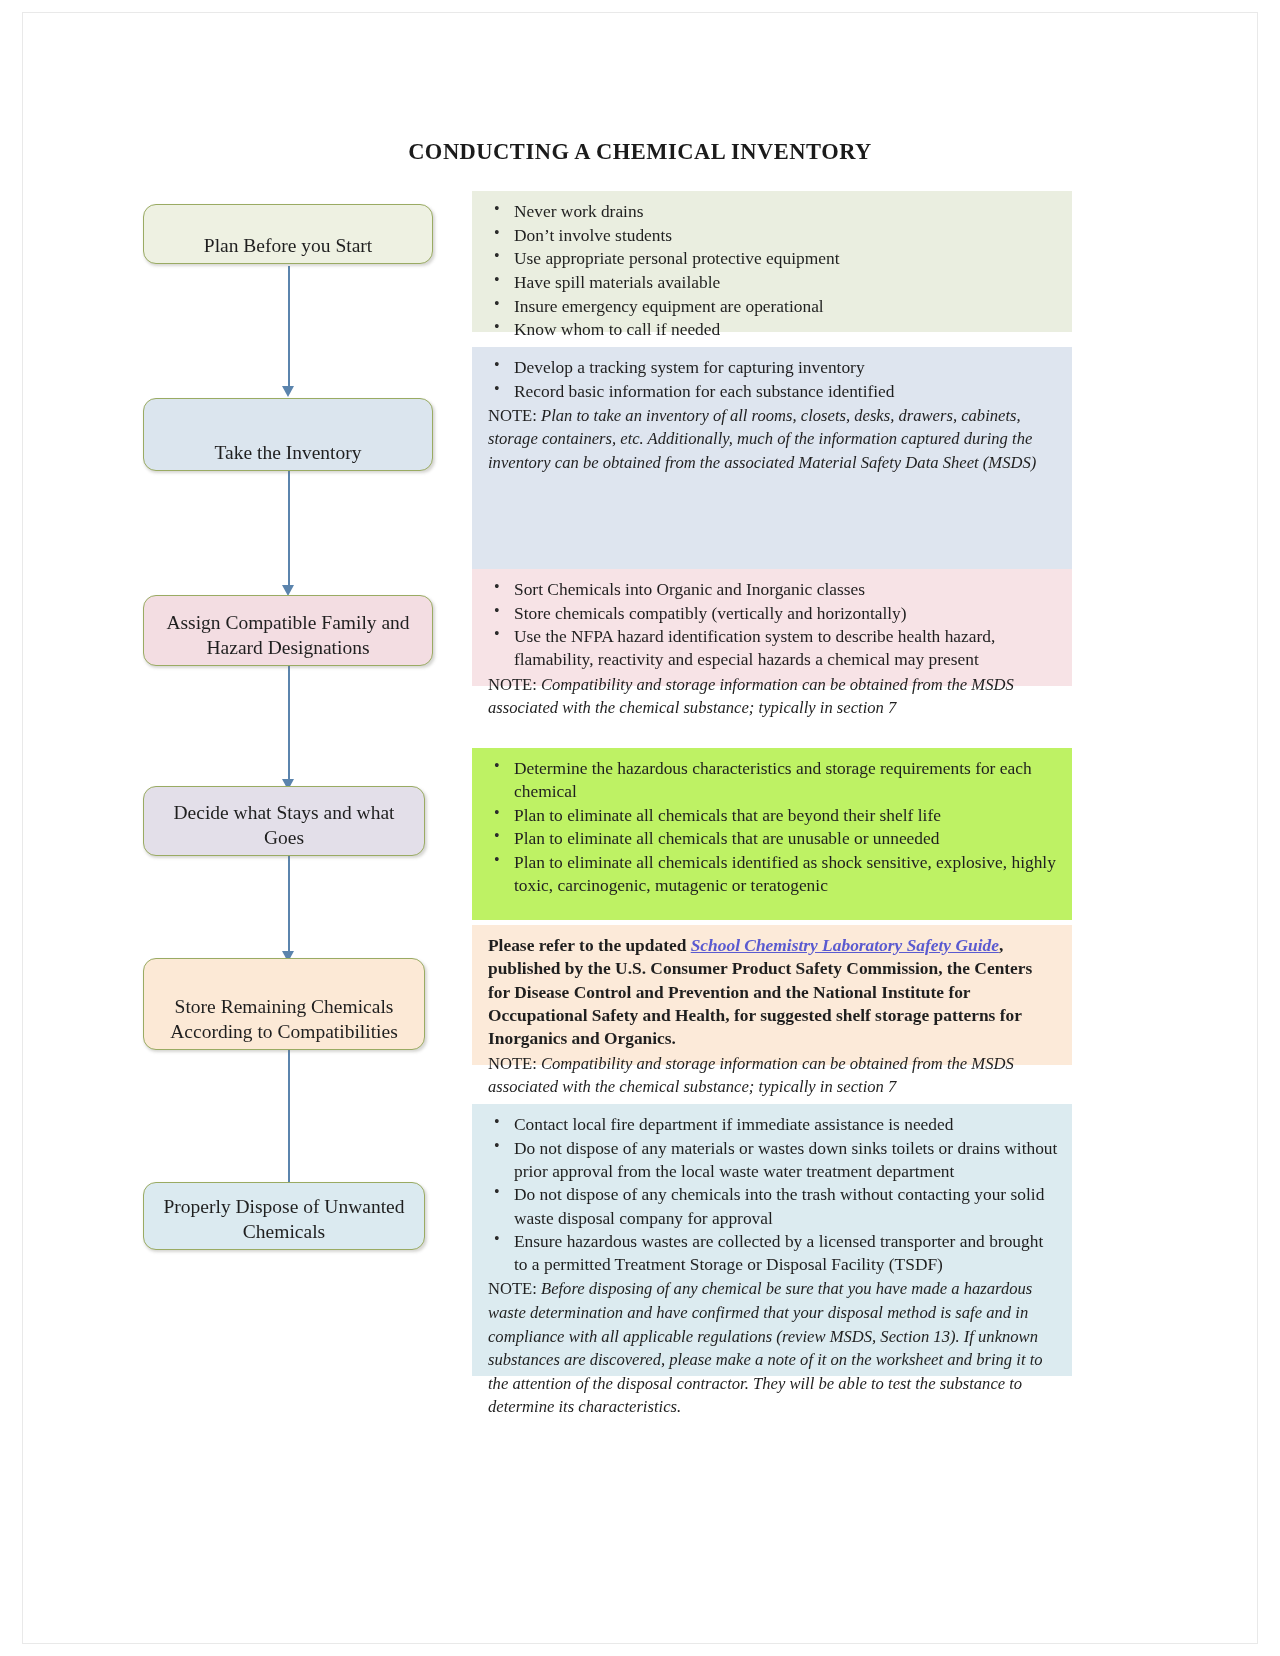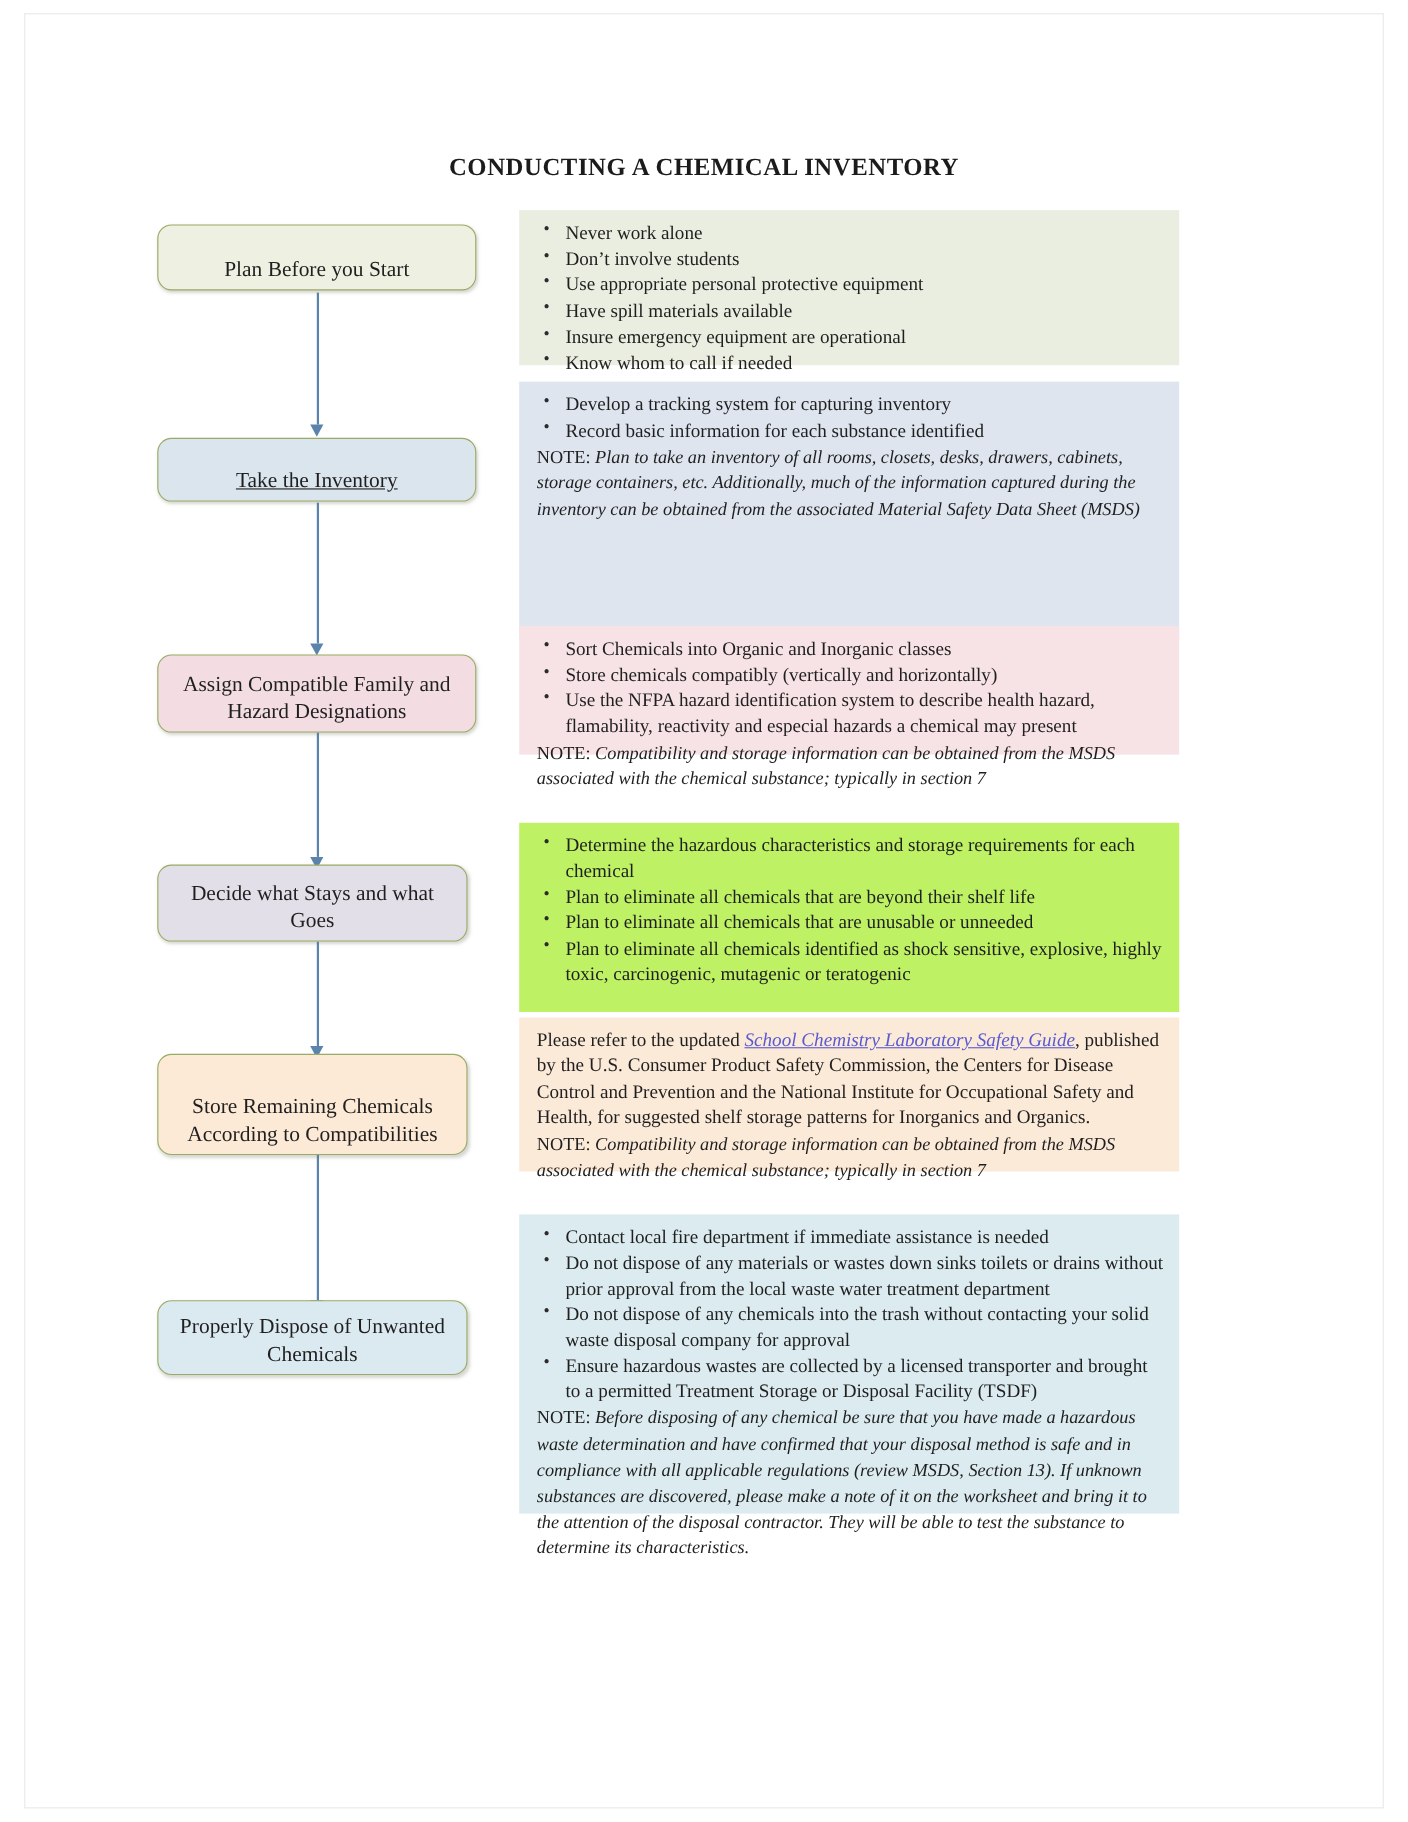--- a/index.html
+++ b/index.html
@@ -91,21 +91,21 @@
     font-size: 16px;
     color: #2b2b2b;
   }
   .note {
     font-style: italic;
     font-size: 16.6px;
     line-height: 1.42;
     margin-top: 1px;
   }
   .note .nlabel { font-style: normal; text-align: right; }
-  .paratext { font-size: 17.4px; line-height: 1.34; }
+  .paratext { font-size: 17.4px; line-height: 1.34; font-weight: bold; }
   .paratext a, .linktext {
     color: #5a5ad0;
     text-decoration: underline;
     font-style: italic;
   }
 </style>
 </head>
 <body>
 
 <div class="page">
@@ -131,30 +131,30 @@
 
   <div class="conn" style="left:288px; top:1050px; height:132px;"></div>
   <div class="arrowhead" style="left:282px; top:1182px;"></div>
 
   <div class="flowbox" style="left:143px; top:204px; width:290px; height:60px; background:#eef1e2;">
     <span>Plan Before you Start</span>
   </div>
 
   <div class="panel" style="left:472px; top:191px; width:600px; height:141px; background:#eaeee0;">
     <ul>
-      <li>Never work alone</li>
+      <li>Never work drains</li>
       <li>Don’t involve students</li>
       <li>Use appropriate personal protective equipment</li>
       <li>Have spill materials available</li>
       <li>Insure emergency equipment are operational</li>
       <li>Know whom to call if needed</li>
     </ul>
   </div>
 
-  <div class="flowbox" style="left:143px; top:398px; width:290px; height:58px; background:#dbe5ee;text-decoration:underline;">
+  <div class="flowbox" style="left:143px; top:398px; width:290px; height:73px; background:#dbe5ee;">
     <span>Take the Inventory</span>
   </div>
 
   <div class="panel" style="left:472px; top:347px; width:600px; height:234px; background:#dee5ef;">
     <ul>
       <li>Develop a tracking system for capturing inventory</li>
       <li>Record basic information for each substance identified</li>
     </ul>
     <div class="note">
       <span class="nlabel">NOTE:</span><span> Plan to take an inventory of all rooms, closets, desks, drawers, cabinets, storage containers, etc. Additionally, much of the information captured during the inventory can be obtained from the associated Material Safety Data Sheet (MSDS)</span>

